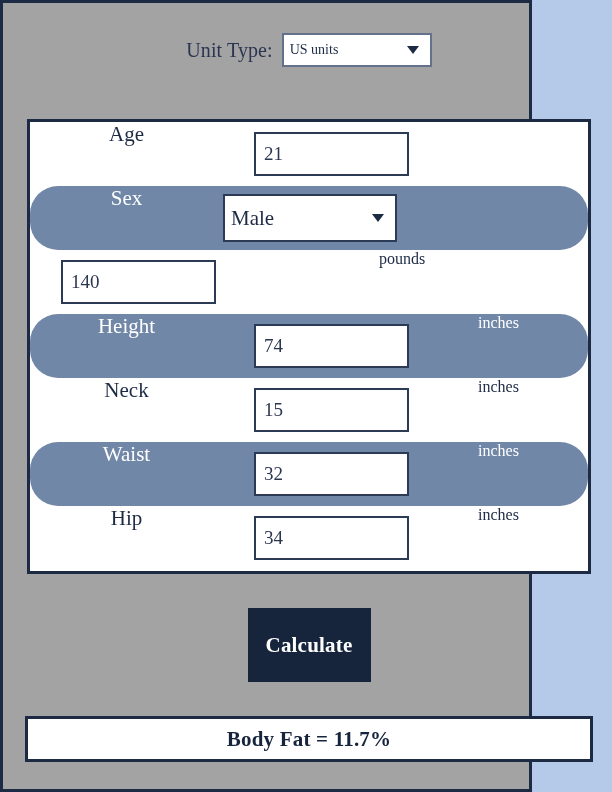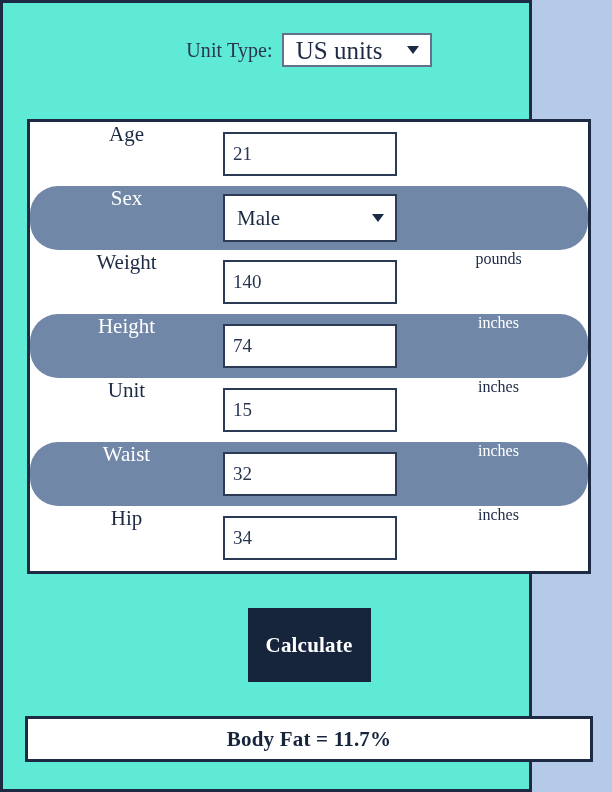--- a/index.html
+++ b/index.html
@@ -16,21 +16,21 @@
     overflow: hidden;
   }
   .page {
     position: absolute;
     left: 0;
     top: 0;
     width: 532px;
     height: 792px;
     box-sizing: border-box;
     border: 3px solid #1c2a44;
-    background: #5eead4;
+    background: #a3a3a3;
   }
 
   
   .unit-row {
     position: absolute;
     left: 0;
     top: 27px;
     width: 612px;
     height: 40px;
     display: flex;
@@ -45,23 +45,23 @@
   }
   .select-box {
     position: relative;
     box-sizing: border-box;
     background: #ffffff;
     border: 2px solid #63718c;
     display: flex;
     align-items: center;
   }
   .select-box .sel-text {
-    font-size: 25px;
+    font-size: 14px;
     color: #1c2a44;
-    padding-left: 12px;
+    padding-left: 6px;
     line-height: 1;
   }
   .select-box .caret {
     position: absolute;
     right: 11px;
     top: 50%;
     transform: translateY(-50%);
     width: 0;
     height: 0;
     border-left: 6px solid transparent;
@@ -120,20 +120,21 @@
     box-sizing: border-box;
     width: 174px;
     height: 44px;
     background: #ffffff;
     border: 2px solid #2b3a55;
     display: flex;
     align-items: center;
     font-size: 19px;
     color: #2a3550;
     padding-left: 8px;
+    margin-left: 31px;
   }
   #sex-select {
     width: 174px;
     height: 48px;
   }
   #sex-select .sel-text {
     font-size: 21px;
   }
   #sex-select {
     border: 2px solid #2b3a55;
@@ -212,37 +213,36 @@
       <div class="cell-field">
         <div class="select-box" id="sex-select">
           <span class="sel-text">Male</span>
           <span class="caret"></span>
         </div>
       </div>
       <div class="cell-unit"></div>
     </div>
 
     <div class="row light">
-      <div class="cell-label">Weight</div>
       <div class="cell-field">
         <div class="text-input">140</div>
       </div>
       <div class="cell-unit">pounds</div>
     </div>
 
     <div class="row alt">
       <div class="cell-label">Height</div>
       <div class="cell-field">
         <div class="text-input">74</div>
       </div>
       <div class="cell-unit">inches</div>
     </div>
 
     <div class="row light">
-      <div class="cell-label">Unit</div>
+      <div class="cell-label">Neck</div>
       <div class="cell-field">
         <div class="text-input">15</div>
       </div>
       <div class="cell-unit">inches</div>
     </div>
 
     <div class="row alt">
       <div class="cell-label">Waist</div>
       <div class="cell-field">
         <div class="text-input">32</div>

